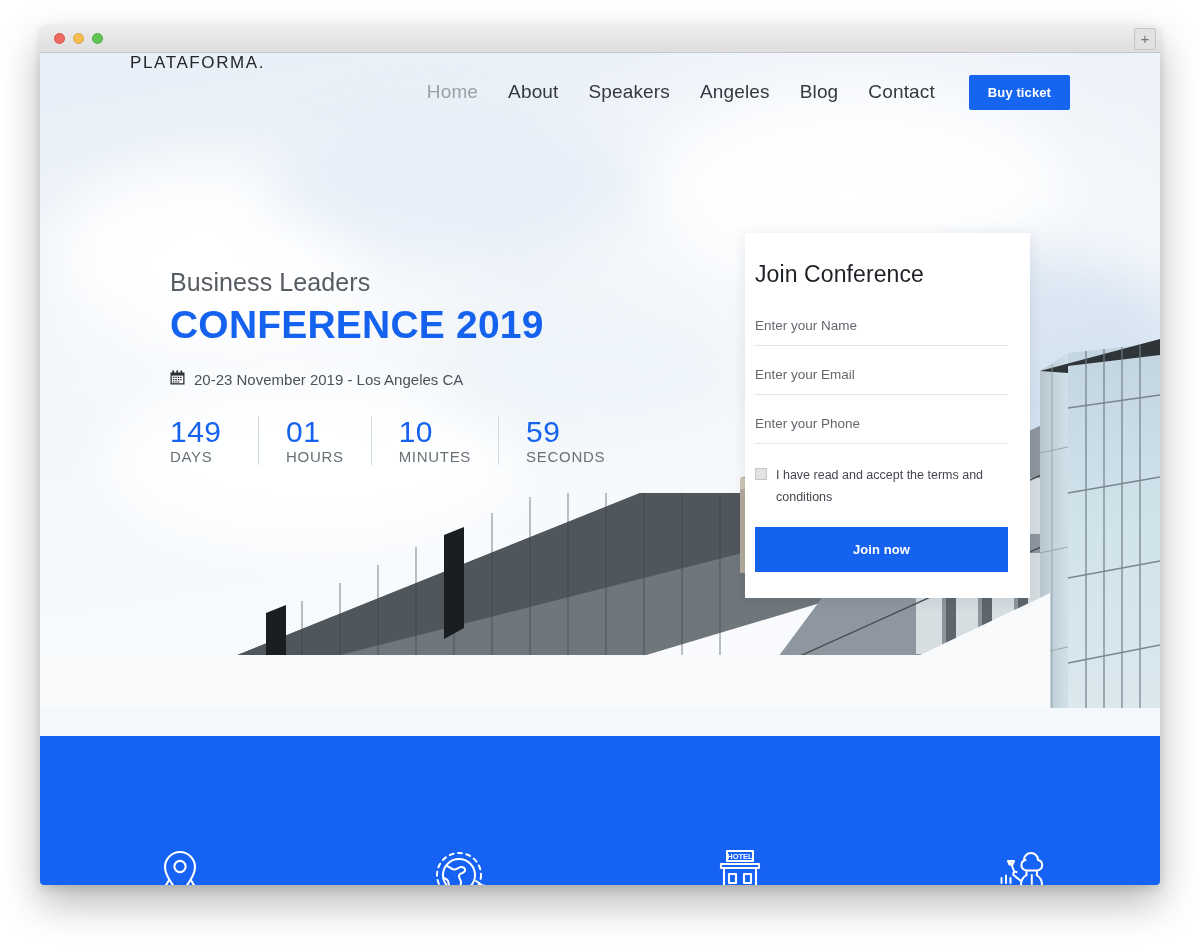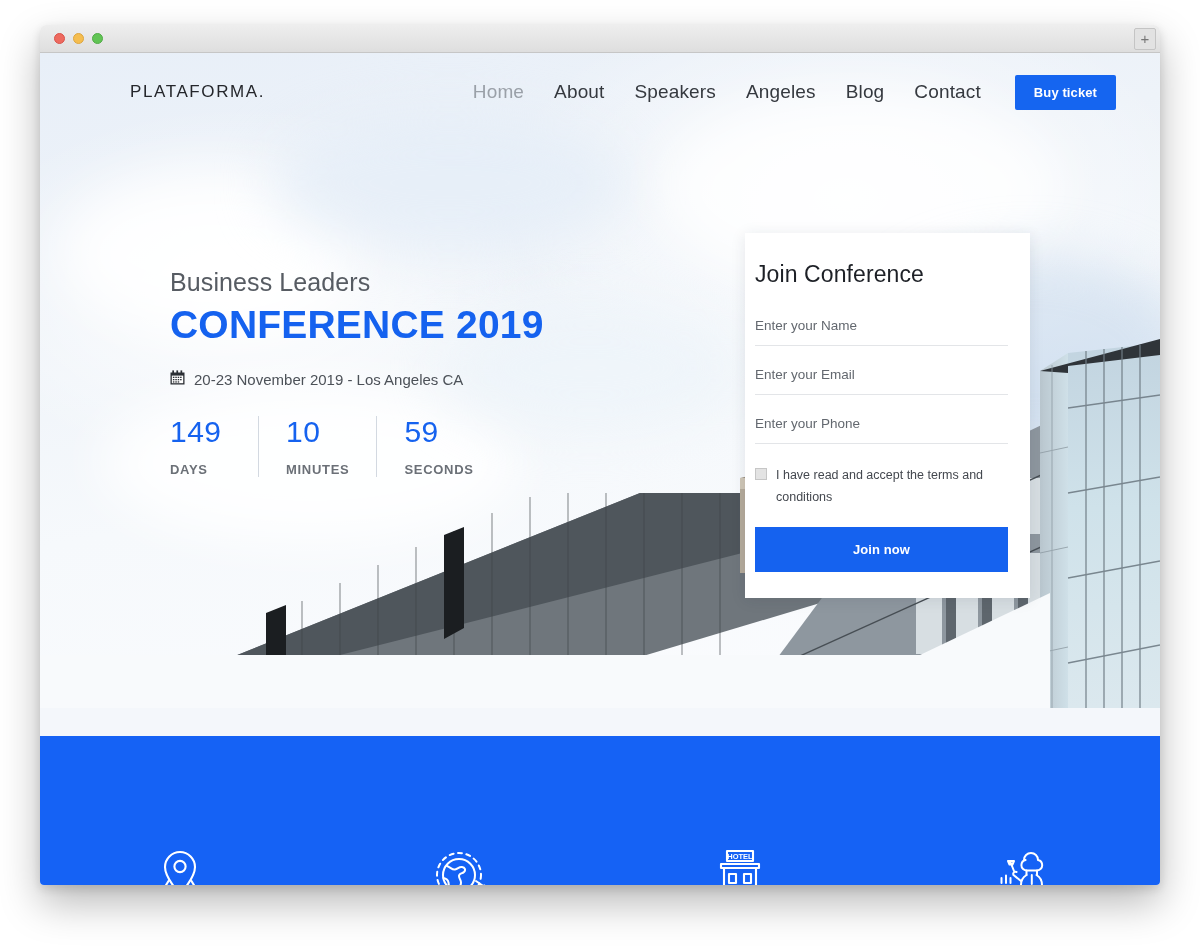--- a/index.html
+++ b/index.html
@@ -131,22 +131,21 @@
     pointer-events: none;
   }
 
   
   .navbar {
     position: absolute;
     left: 0; top: 0;
     width: 1120px;
     height: 78px;
     display: flex;
-    align-items: center;
-    padding: 0 44px 0 90px;
+    padding: 0 90px 0 90px;
     z-index: 20;
   }
   .logo {
     font-size: 17px;
     font-weight: 500;
     letter-spacing: 1.6px;
     color: #24262b;
   }
   .nav-links {
     margin-left: auto;
@@ -220,25 +219,23 @@
     padding-left: 27px;
   }
   .cd-value {
     font-size: 30px;
     color: #1562ef;
     font-weight: 400;
     line-height: 1.05;
     letter-spacing: 0.5px;
   }
   .cd-label {
-    margin-top: 14px;
-    font-size: 13px;
+    font-size: 15px;
     color: #6b7077;
     letter-spacing: 0.7px;
-    font-weight: bold;
   }
 
   
   .join-card {
     position: absolute;
     left: 705px;
     top: 180px;
     width: 285px;
     background: #ffffff;
     padding: 28px 22px 26px 10px;
@@ -504,20 +501,24 @@
           </span>
           <span>20-23 November 2019 - Los Angeles CA</span>
         </div>
 
         <div class="countdown">
           <div class="cd-unit">
             <div class="cd-value">149</div>
             <div class="cd-label">DAYS</div>
           </div>
           <div class="cd-unit">
+            <div class="cd-value">01</div>
+            <div class="cd-label">HOURS</div>
+          </div>
+          <div class="cd-unit">
             <div class="cd-value">10</div>
             <div class="cd-label">MINUTES</div>
           </div>
           <div class="cd-unit">
             <div class="cd-value">59</div>
             <div class="cd-label">SECONDS</div>
           </div>
         </div>
       </div>
 

